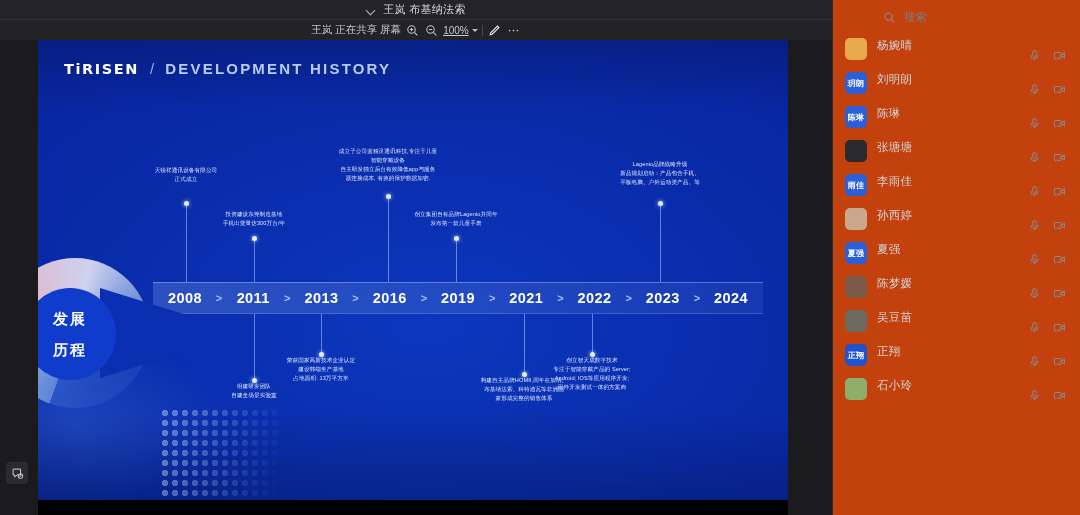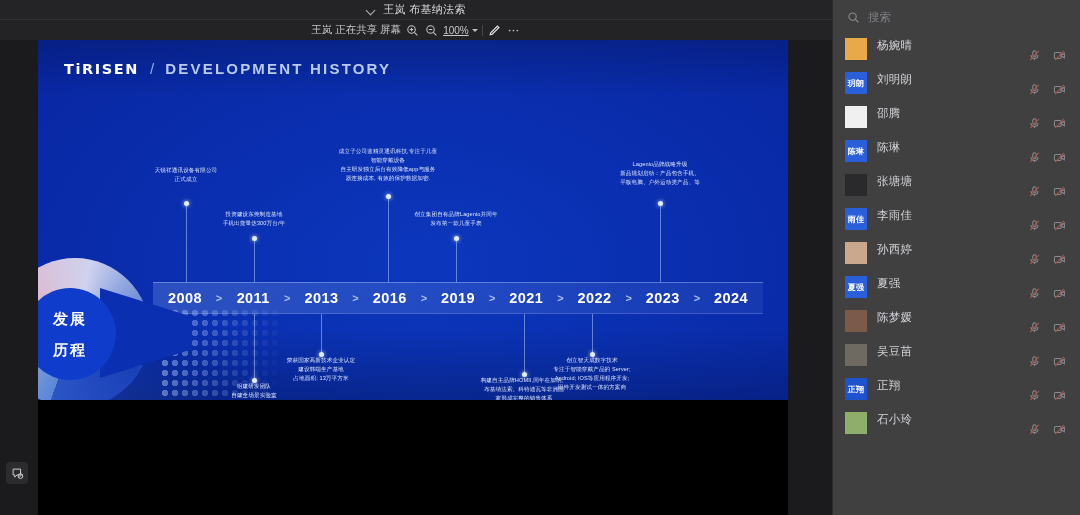--- a/index.html
+++ b/index.html
@@ -44,21 +44,21 @@
   .zoom-pct { font-size:10px; color:#c8c8cc; display:flex; align-items:center; gap:3px; cursor:pointer;text-decoration:underline; }
   .zoom-pct .caret { width:0;height:0;border-left:3px solid transparent;border-right:3px solid transparent;border-top:3.5px solid #bdbdc2; }
   .tb-sep { width:1px; height:11px; background:#45454a; }
 
   
   .screen-wrap {
     position:absolute; left:38px; top:40px; width:750px; height:475px;
     background:#000;
   }
   .slide {
-    position:absolute; left:0; top:0; width:750px; height:360px;
+    position:absolute; left:0; top:0; width:750px; height:460px;
     background:
       radial-gradient(ellipse 560px 340px at 52% 62%, #0c37bd 0%, #0a2fb0 42%, #0825a0 100%);
     overflow:hidden;
   }
   .slide:after{ 
     content:""; position:absolute; inset:0;
     background:linear-gradient(180deg, rgba(0,0,0,.18) 0%, rgba(0,0,0,0) 16%, rgba(0,0,0,0) 80%, rgba(0,0,0,.20) 100%);
     pointer-events:none;
   }
   .share-dot { position:absolute; right:1px; top:2px; width:3px; height:3px; border-radius:50%; background:#cf3a3a; }
@@ -119,34 +119,34 @@
   .glow-l { position:absolute; left:0; top:300px; width:190px; height:170px; z-index:0;
     background:radial-gradient(ellipse at 20% 50%, rgba(60,110,220,.40), transparent 70%); }
 
   
   .notes-btn {
     position:absolute; left:6px; top:462px; width:22px; height:22px; border-radius:4px;
     background:#2c2c2f; display:flex; align-items:center; justify-content:center; cursor:pointer;
   }
 
   
-  .panel { width:248px; height:515px; background:#404040; border-left:1px solid #2c2c2f; position:relative; }
+  .panel { width:248px; height:515px; background:#c2410c; border-left:1px solid #2c2c2f; position:relative;padding-left:36px; }
   .search-row { height:34px; display:flex; align-items:center; gap:8px; padding:0 14px; }
   .search-ico { color:#8d8d93; display:flex; }
   .search-input {
     flex:1; background:transparent; border:none; outline:none;
     font-family:"Liberation Sans",sans-serif; font-size:11.5px; color:#c9c9ce;
   }
   .search-input::placeholder { color:#7e7e85; }
   .plist { position:absolute; top:38px; left:0; right:0; bottom:0; overflow:hidden; }
   .prow {
     height:34px; display:flex; padding:0 14px 0 12px; gap:10px; cursor:pointer;
   }
   .avatar {
-    width:22px; height:22px; border-radius:0; flex:0 0 22px;
+    width:22px; height:22px; border-radius:5px; flex:0 0 22px;
     display:flex; align-items:center; justify-content:center;
     font-size:8px; color:#fff; font-weight:600; letter-spacing:.2px; overflow:hidden;
   }
   .pname { flex:1; font-size:11.5px; color:#d3d3d8; letter-spacing:.2px; }
   .icons { display:flex; gap:12px; align-items:center; }
   .mic-off, .cam-off { width:13px; height:13px; position:relative; }
   svg { display:block; }
 </style>
 </head>
 <body>
@@ -380,41 +380,20 @@
             <span class="cam-off">
               <svg width="13" height="13" viewBox="0 0 16 16" fill="none" stroke="#8a8a90" stroke-width="1.25">
                 <rect x="1.7" y="4.4" width="8.3" height="7.2" rx="1.5"></rect>
                 <path d="M10 7.4l4-2.2v5.6l-4-2.2z"></path>
                 <line x1="2.6" y1="13.6" x2="13.4" y2="2.4" stroke="#b0564a" stroke-width="1.35"></line>
               </svg>
             </span>
           </div>
         </div>
         <div class="prow">
-          <div class="avatar" style="background: rgb(240, 240, 240);"></div>
-          <div class="pname">邵腾</div>
-          <div class="icons">
-            <span class="mic-off">
-              <svg width="13" height="13" viewBox="0 0 16 16" fill="none" stroke="#8a8a90" stroke-width="1.25">
-                <rect x="5.9" y="2.2" width="4.2" height="7.2" rx="2.1"></rect>
-                <path d="M3.7 7.4a4.3 4.3 0 0 0 8.6 0"></path>
-                <line x1="8" y1="11.7" x2="8" y2="13.7"></line>
-                <line x1="2.6" y1="13.6" x2="13.4" y2="2.4" stroke="#b0564a" stroke-width="1.35"></line>
-              </svg>
-            </span>
-            <span class="cam-off">
-              <svg width="13" height="13" viewBox="0 0 16 16" fill="none" stroke="#8a8a90" stroke-width="1.25">
-                <rect x="1.7" y="4.4" width="8.3" height="7.2" rx="1.5"></rect>
-                <path d="M10 7.4l4-2.2v5.6l-4-2.2z"></path>
-                <line x1="2.6" y1="13.6" x2="13.4" y2="2.4" stroke="#b0564a" stroke-width="1.35"></line>
-              </svg>
-            </span>
-          </div>
-        </div>
-        <div class="prow">
           <div class="avatar" style="background: rgb(43, 95, 217);">陈琳</div>
           <div class="pname">陈琳</div>
           <div class="icons">
             <span class="mic-off">
               <svg width="13" height="13" viewBox="0 0 16 16" fill="none" stroke="#8a8a90" stroke-width="1.25">
                 <rect x="5.9" y="2.2" width="4.2" height="7.2" rx="2.1"></rect>
                 <path d="M3.7 7.4a4.3 4.3 0 0 0 8.6 0"></path>
                 <line x1="8" y1="11.7" x2="8" y2="13.7"></line>
                 <line x1="2.6" y1="13.6" x2="13.4" y2="2.4" stroke="#b0564a" stroke-width="1.35"></line>
               </svg>

